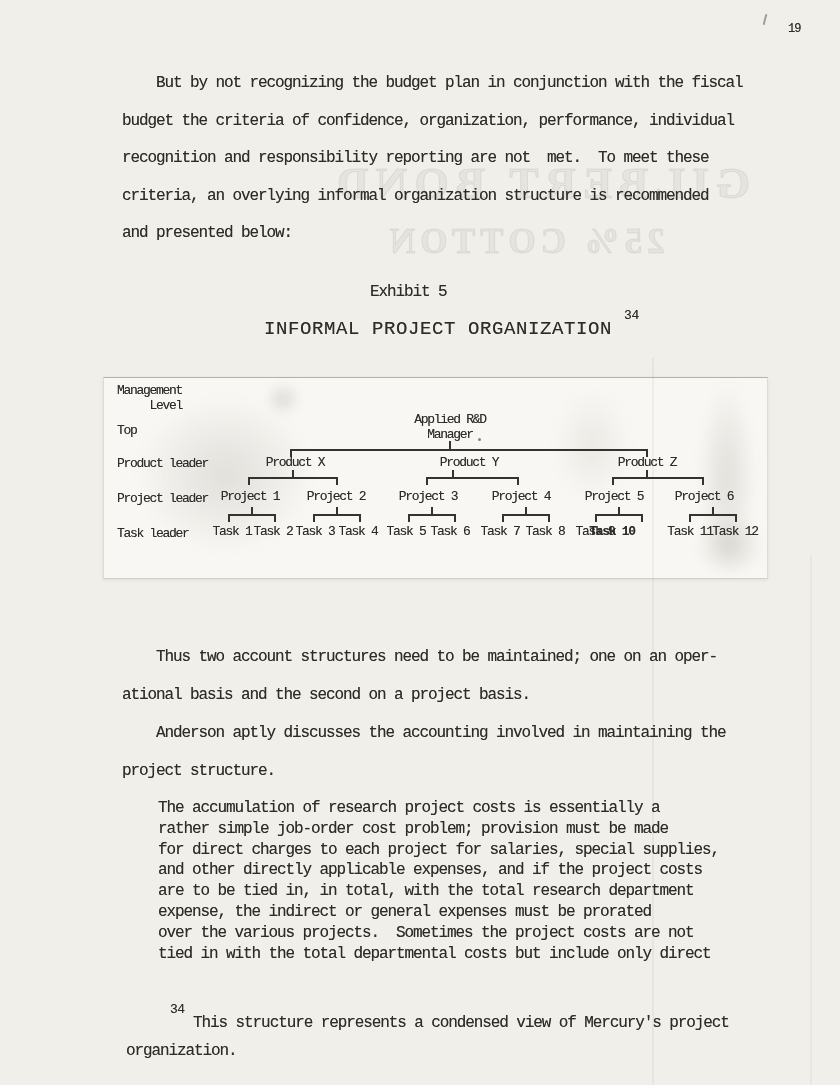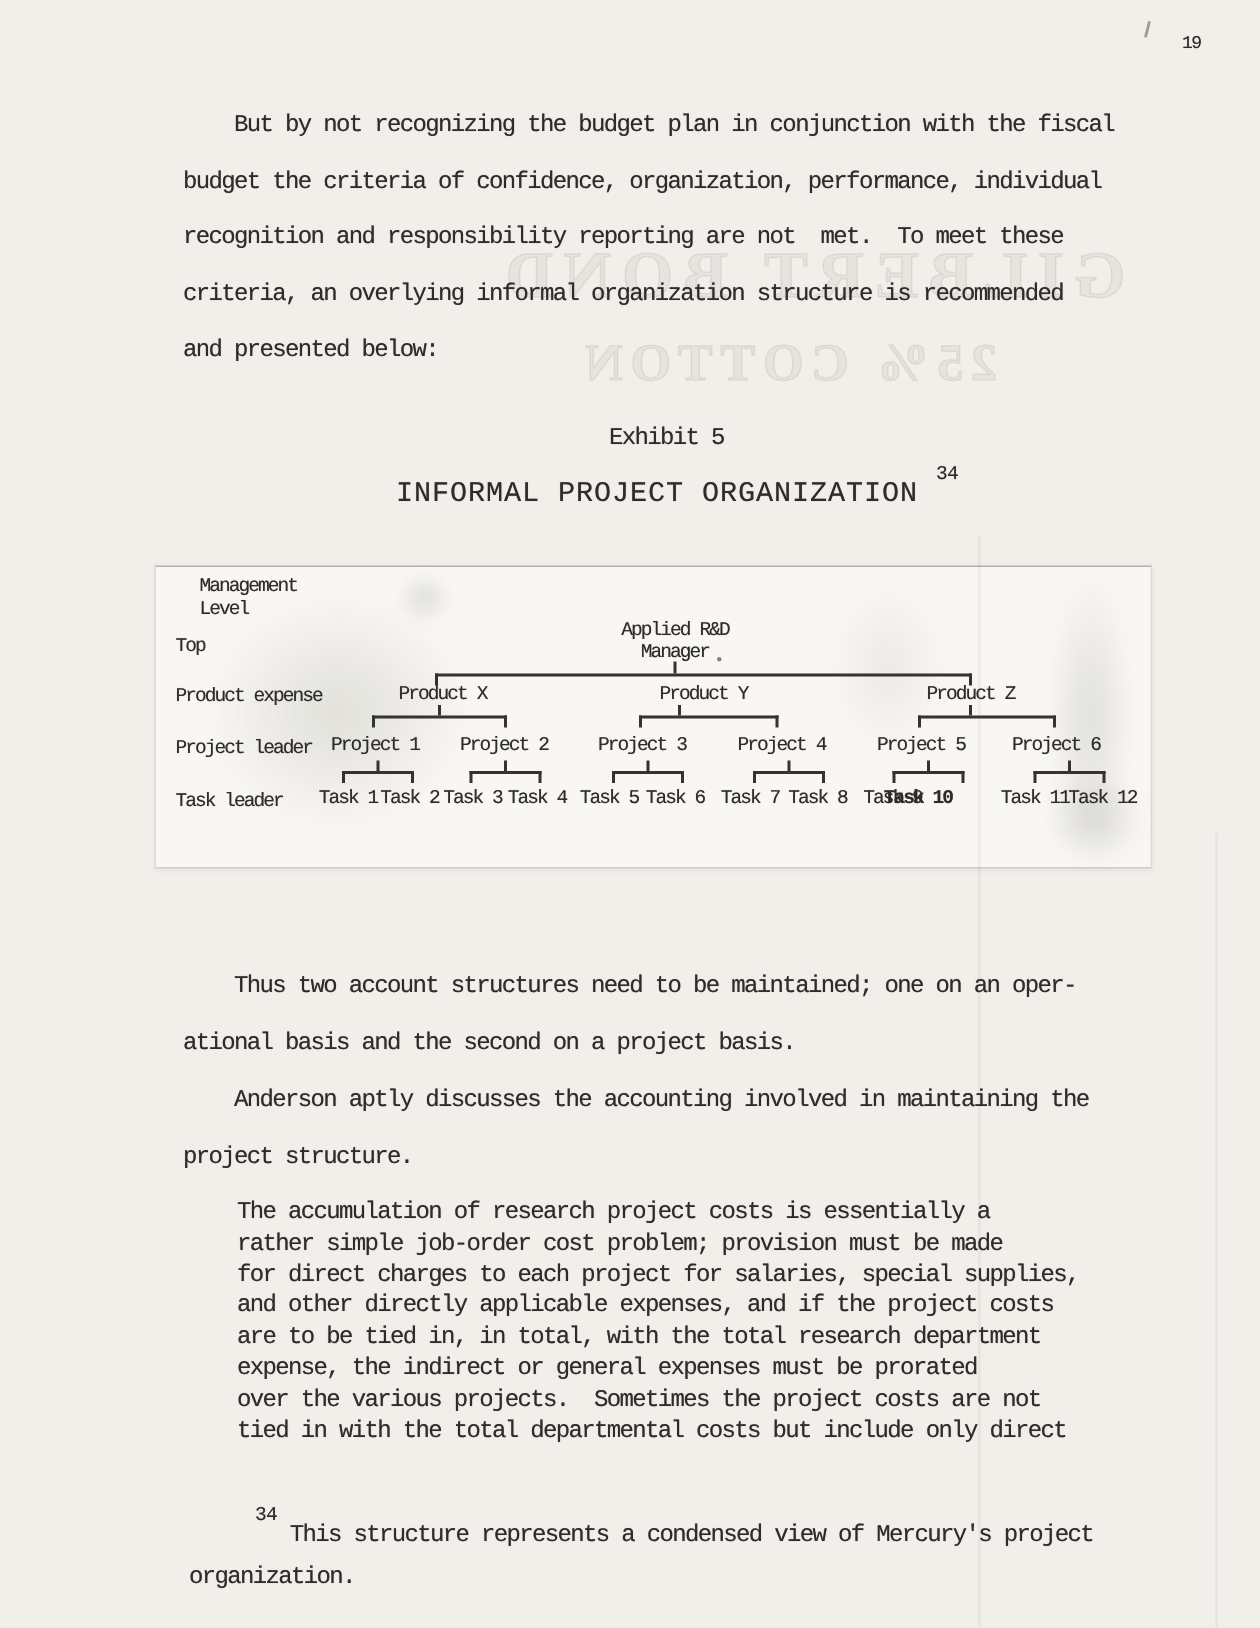--- a/index.html
+++ b/index.html
@@ -10,21 +10,21 @@
     font-family:"Liberation Mono",monospace;
     color:#2e2c28;
   }
   .typed{white-space:pre-wrap;font-size:16px;letter-spacing:-1.1px;
          text-shadow:0 0 .5px rgba(46,44,40,.55);}
   .abs{position:absolute;}
   .body-par{line-height:37.5px;width:640px;}
   .quote-par{line-height:20.8px;width:600px;}
   .footnote-par{line-height:28px;width:660px;}
   .page-num{font-size:12px;letter-spacing:-1px;}
-  .exh-label{font-size:16px;letter-spacing:-1.1px;margin-left:36px;}
+  .exh-label{font-size:16px;letter-spacing:-1.1px;}
   .exh-title{font-size:19px;letter-spacing:.6px;white-space:nowrap;
              text-shadow:0 0 .5px rgba(46,44,40,.55);}
   sup.fnref{font-size:13px;position:relative;top:-8px;letter-spacing:-.5px;}
   
   .exhibit{
     position:absolute;left:103px;top:377px;width:663px;height:200px;
     background:#f8f7f3;
     border-top:1px solid rgba(70,66,58,.38);
     border-bottom:1px solid rgba(70,66,58,.22);
     border-left:1px solid rgba(70,66,58,.15);
@@ -74,24 +74,24 @@
   <div class="abs exh-title" style="left:264px;top:316px;"><span>INFORMAL PROJECT ORGANIZATION</span> <sup class="fnref">34</sup></div>
 
   <div class="exhibit"></div>
 
   <div class="smudge" style="left:135px;top:395px;width:180px;height:160px;background:radial-gradient(ellipse at center,rgba(108,105,96,.16),rgba(108,105,96,0) 70%);"></div>
   <div class="smudge" style="left:265px;top:382px;width:36px;height:34px;background:radial-gradient(ellipse at center,rgba(108,105,96,.2),rgba(108,105,96,0) 70%);"></div>
   <div class="smudge" style="left:552px;top:388px;width:80px;height:115px;background:radial-gradient(ellipse at center,rgba(108,105,96,.09),rgba(108,105,96,0) 70%);"></div>
   <div class="smudge" style="left:698px;top:382px;width:58px;height:190px;background:radial-gradient(ellipse at center,rgba(108,105,96,.16),rgba(108,105,96,0) 72%);"></div>
   <div class="smudge" style="left:695px;top:515px;width:70px;height:62px;background:radial-gradient(ellipse at center,rgba(108,105,96,.18),rgba(108,105,96,0) 70%);"></div>
 
-  <div class="chart-label" style="left:133px;top:384px;">Management
+  <div class="chart-label" style="left:117px;top:384px;text-align:right;">Management
 Level</div>
   <div class="chart-label" style="left:117px;top:424px;">Top</div>
-  <div class="chart-label" style="left:117px;top:457px;">Product expense</div>
+  <div class="chart-label" style="left:117px;top:457px;">Product leader</div>
   <div class="chart-label" style="left:117px;top:492px;">Project leader</div>
   <div class="chart-label" style="left:117px;top:527px;">Task leader</div>
 
   <div class="chart-label ctr" style="left:450px;top:413px;">Applied R&amp;D
 Manager</div>
   <div class="dot" style="left:478px;top:438px;"></div>
 
   <div class="vtick" style="left:449px;top:441px;height:8px;"></div>
   <div class="hline hooks" style="left:290px;top:449px;width:358px;"></div>
 

